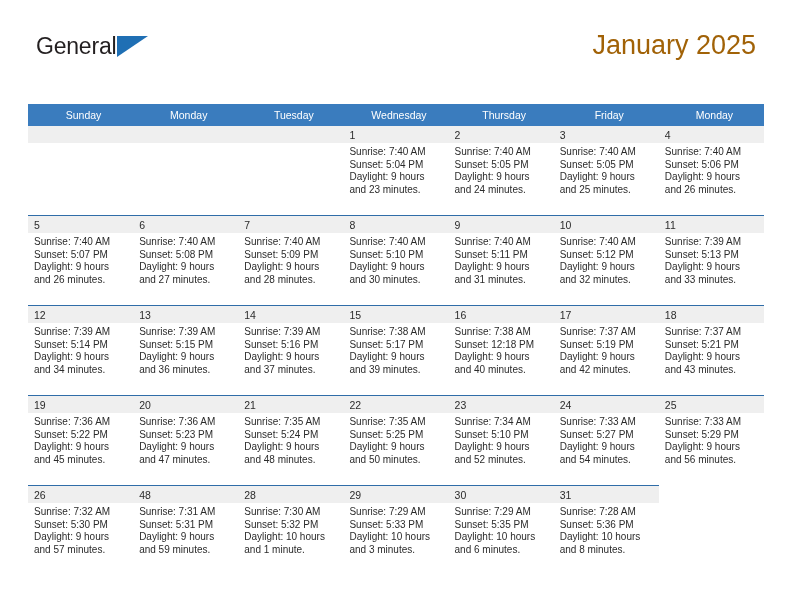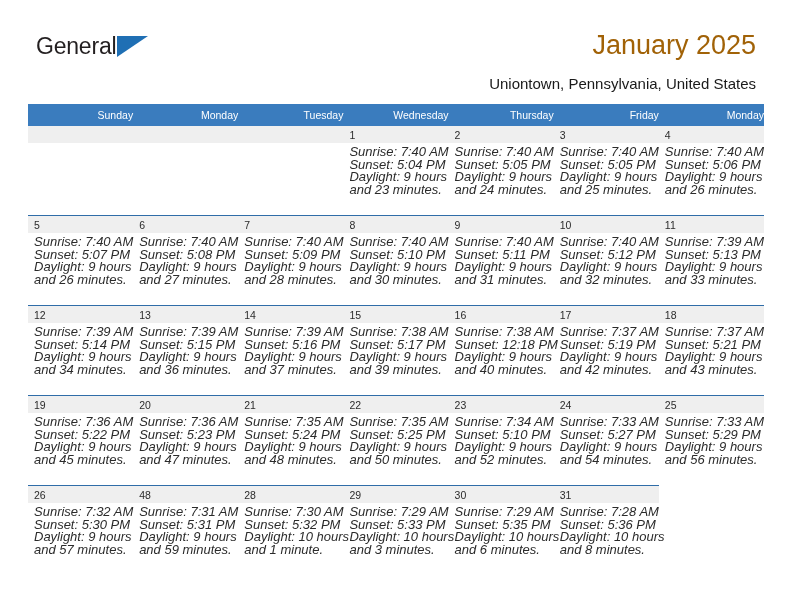--- a/index.html
+++ b/index.html
@@ -94,21 +94,21 @@
     top: 104px;
     width: 736px;
     border-collapse: collapse;
     table-layout: fixed;
   }
   .calendar th {
     background: #3a7cbe;
     color: #ffffff;
     font-size: 10.5px;
     font-weight: normal;
-    text-align: right;
+    text-align: center;
     padding: 5px 0 5px 6px;
     height: 11px;
     border: none;
   }
   .calendar td {
     width: 105.14px;
     padding: 0;
     vertical-align: top;
     border: none;
     border-top: 1.4px solid #2f6da8;
@@ -128,24 +128,23 @@
     background: #efefef;
     height: 17px;
     padding: 1px 0 0 6px;
     box-sizing: border-box;
     font-size: 10.5px;
     color: #2b2b2b;
     line-height: 16px;
   }
   .cell-body {
     padding: 3px 5px 0 6px;
-    font-size: 13px;
+    font-size: 10px;
     line-height: 12.6px;
     color: #2b2b2b;
-    font-style: italic;
   }
   .cell-body div {
     white-space: nowrap;
   }
   .cell-inner.blank .daynum-band {
     background: #efefef;
   }
   .cell-inner.none {
     background: #ffffff;
   }
@@ -158,21 +157,20 @@
 
 <div class="page">
 
   <div class="header">
     <div class="brand">
       <div class="brand-row1">
         <span class="brand-general">General</span><span class="brand-triangle"></span>
       </div>
     </div>
     <div class="title">January 2025</div>
-    <div class="subtitle">Uniontown, Pennsylvania, United States</div>
   </div>
 
   <table class="calendar">
     <thead>
       <tr>
         <th>Sunday</th>
         <th>Monday</th>
         <th>Tuesday</th>
         <th>Wednesday</th>
         <th>Thursday</th>

